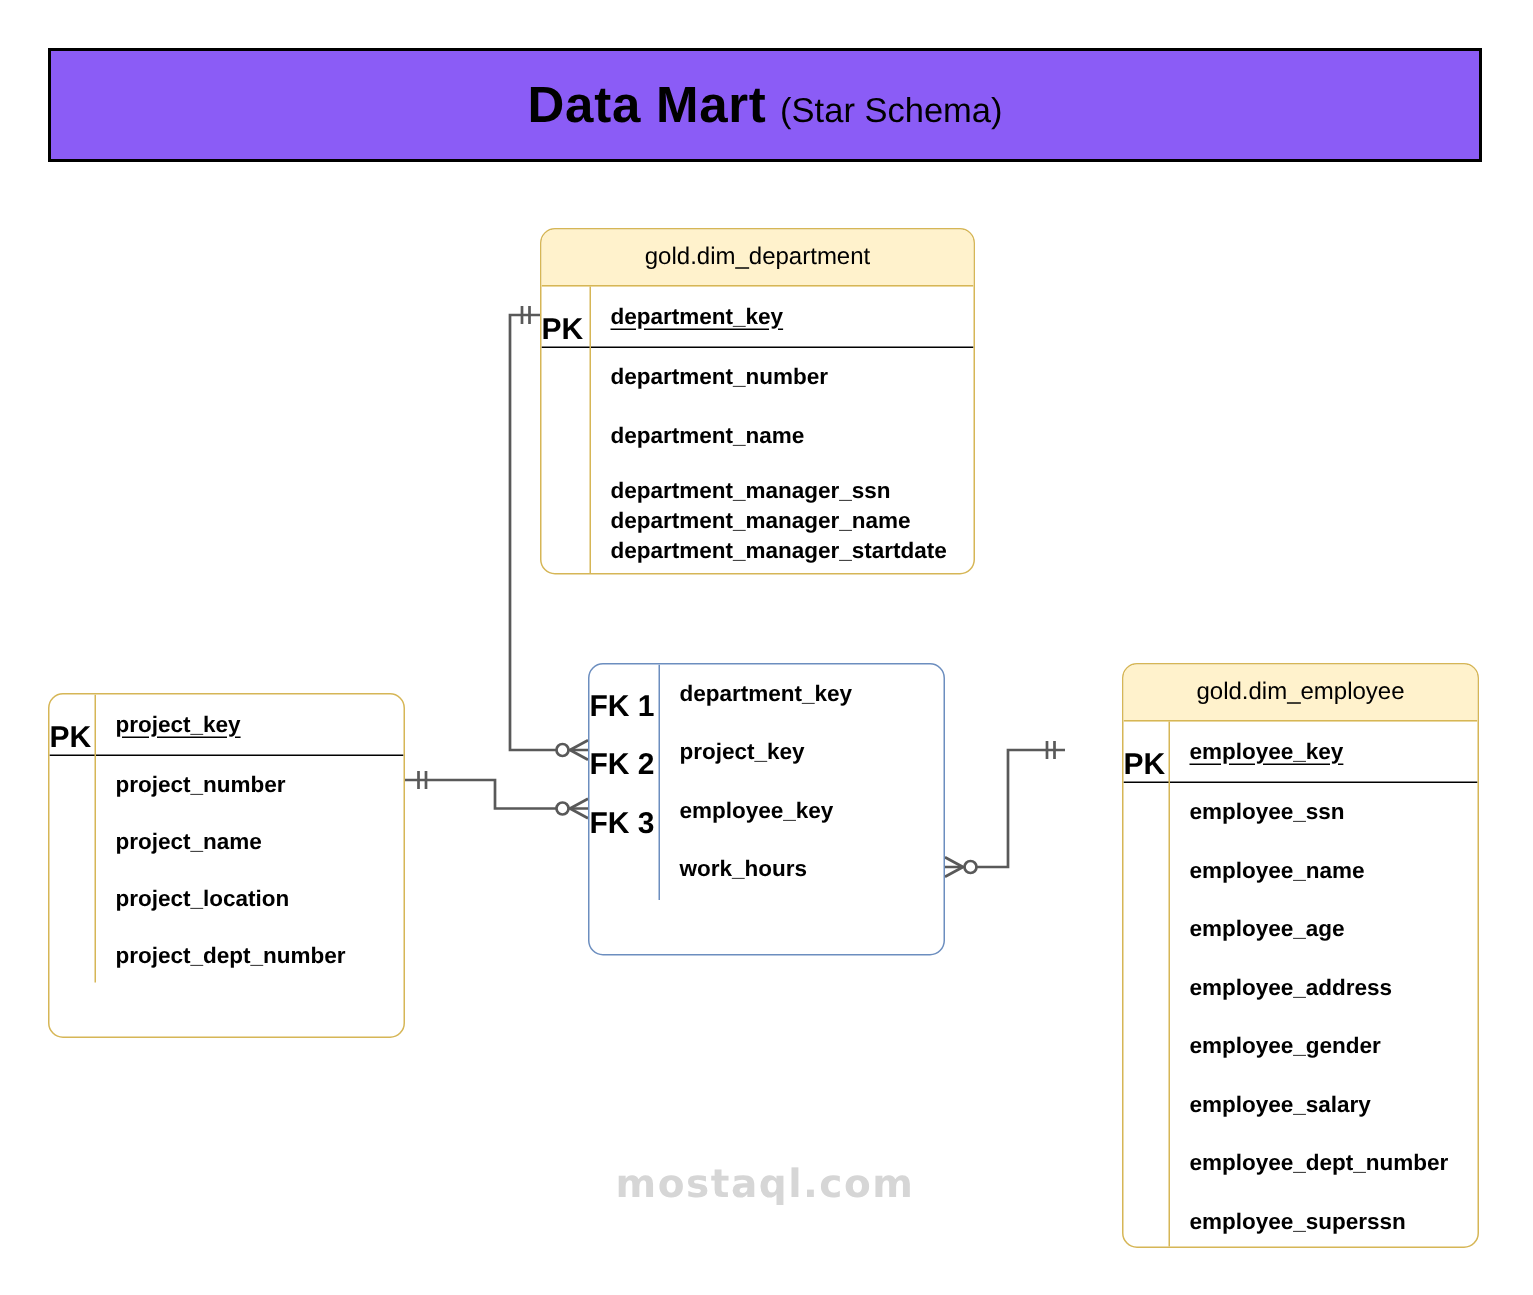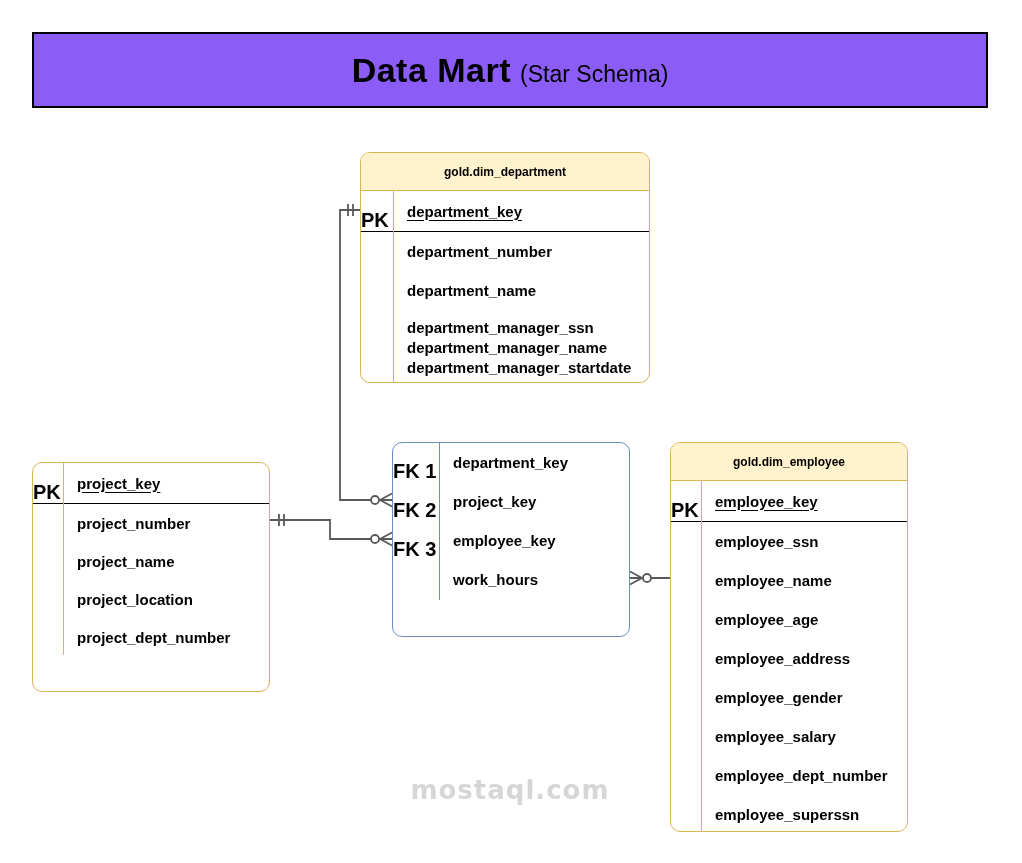--- a/index.html
+++ b/index.html
@@ -23,21 +23,21 @@
   
   .entity {
     position: absolute; box-sizing: border-box;
     border-radius: 10px; background: #fff; overflow: hidden;
   }
   .entity.yellow { border: 1.5px solid #d6b656; }
   .entity.blue   { border: 1.5px solid #6c8ebf; }
 
   .entity-header {
     height: 37px; display: flex; align-items: center; justify-content: center;
-    font-weight: bold; font-size: 12px;
+    font-weight: normal; font-size: 16px;
   }
   .yellow .entity-header { background: #fff2cc; border-bottom: 1.5px solid #d6b656; }
   .blue   .entity-header { background: #dae8fc; border-bottom: 1.5px solid #6c8ebf; }
 
   .entity-body { position: relative; }
   .vdiv { position: absolute; top: 0; bottom: 0; width: 0; }
   .yellow .vdiv { border-left: 1.5px solid #d6b656; }
   .blue   .vdiv { border-left: 1.5px solid #6c8ebf; }
 
   .row { display: flex; align-items: center; height: 39px; }
@@ -181,21 +181,21 @@
       <div class="keycol">FK 3</div>
       <div class="field">employee_key</div>
     </div>
     <div class="row">
       <div class="keycol"></div>
       <div class="field">work_hours</div>
     </div>
   </div>
 </div>
 
-<div class="entity yellow kc30" style="left:670px; top:442px; width:238px; height:390px;">
+<div class="entity yellow kc30" style="left:748px; top:442px; width:238px; height:390px;">
   <div class="entity-header">gold.dim_employee</div>
   <div class="entity-body" style="height:352px;">
     <div class="vdiv"></div>
     <div class="row h40 pk-row">
       <div class="keycol">PK</div>
       <div class="field underline">employee_key</div>
     </div>
     <div class="row">
       <div class="keycol"></div>
       <div class="field">employee_ssn</div>

